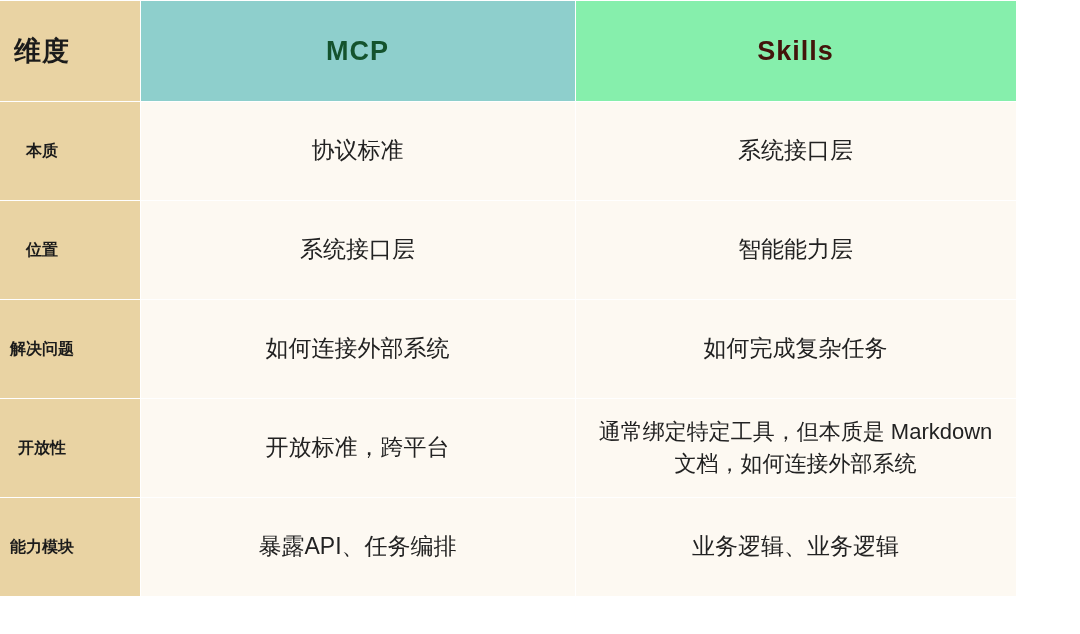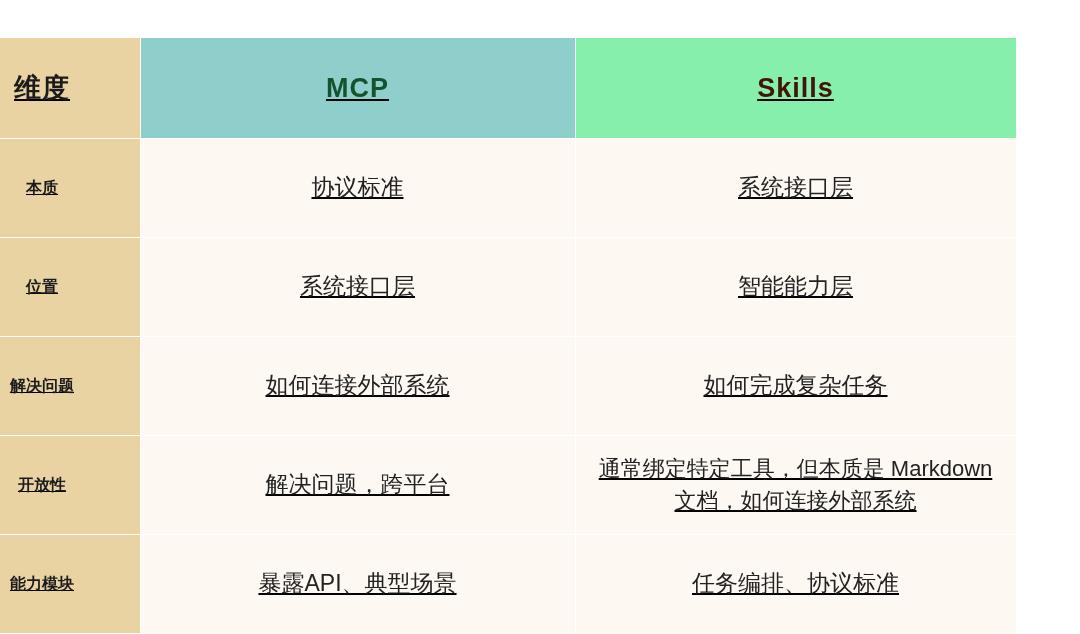--- a/index.html
+++ b/index.html
@@ -10,24 +10,23 @@
     width: 1080px;
     height: 634px;
     background: #ffffff;
     font-family: "Liberation Sans", sans-serif;
     overflow: hidden;
   }
   .table-wrap {
     width: 956px;
     height: 634px;
     display: flex;
-    align-items: flex-end;
+    align-items: flex-start;
     justify-content: center;
     background: #ffffff;
-    text-decoration: underline;
   }
   table.compare {
     border-collapse: collapse;
     table-layout: fixed;
     width: 1072px;
     margin-left: 4px;
   }
   table.compare col.c-dim { width: 196px; }
   table.compare col.c-mcp { width: 435px; }
   table.compare col.c-skills { width: 441px; }
@@ -113,23 +112,23 @@
         <td class="val">系统接口层</td>
         <td class="val">智能能力层</td>
       </tr>
       <tr class="body-row">
         <td class="dim">解决问题</td>
         <td class="val">如何连接外部系统</td>
         <td class="val">如何完成复杂任务</td>
       </tr>
       <tr class="body-row">
         <td class="dim">开放性</td>
-        <td class="val">解决问题，跨平台</td>
+        <td class="val">开放标准，跨平台</td>
         <td class="val two-line">通常绑定特定工具，但本质是 Markdown文档，如何连接外部系统</td>
       </tr>
       <tr class="body-row">
         <td class="dim">能力模块</td>
-        <td class="val">暴露API、典型场景</td>
-        <td class="val">任务编排、协议标准</td>
+        <td class="val">暴露API、任务编排</td>
+        <td class="val">业务逻辑、业务逻辑</td>
       </tr>
     </tbody>
   </table>
 </div>
 
 </body></html>

